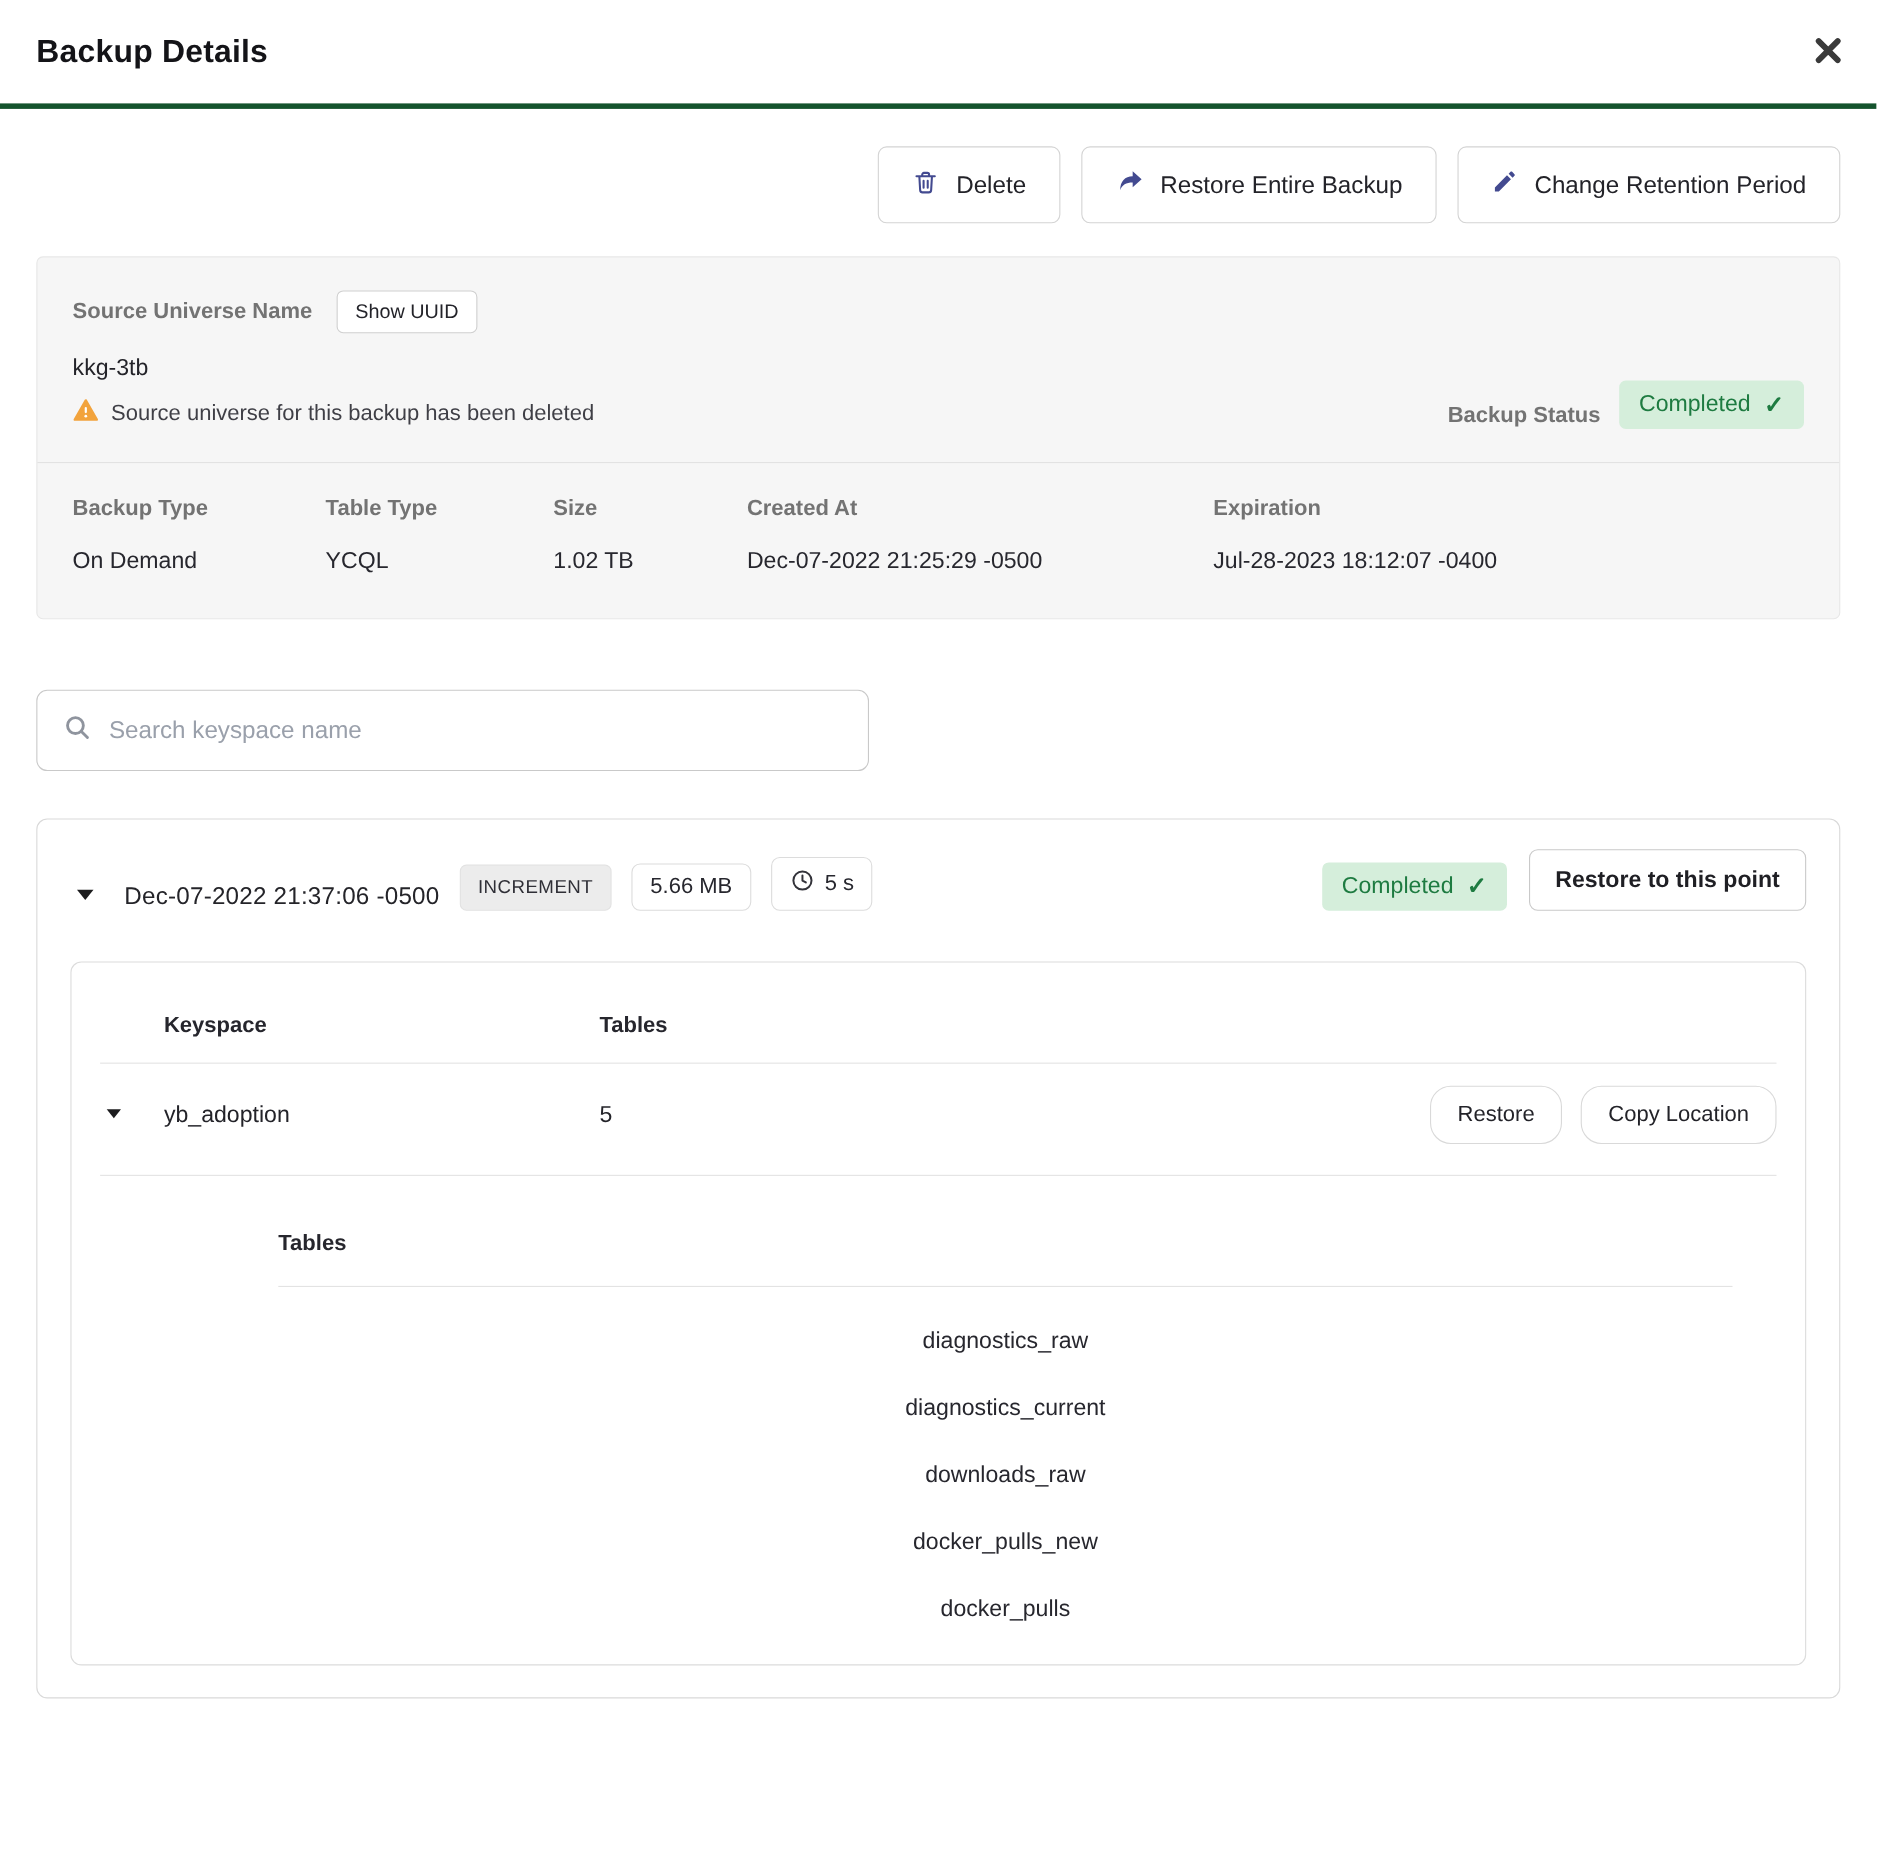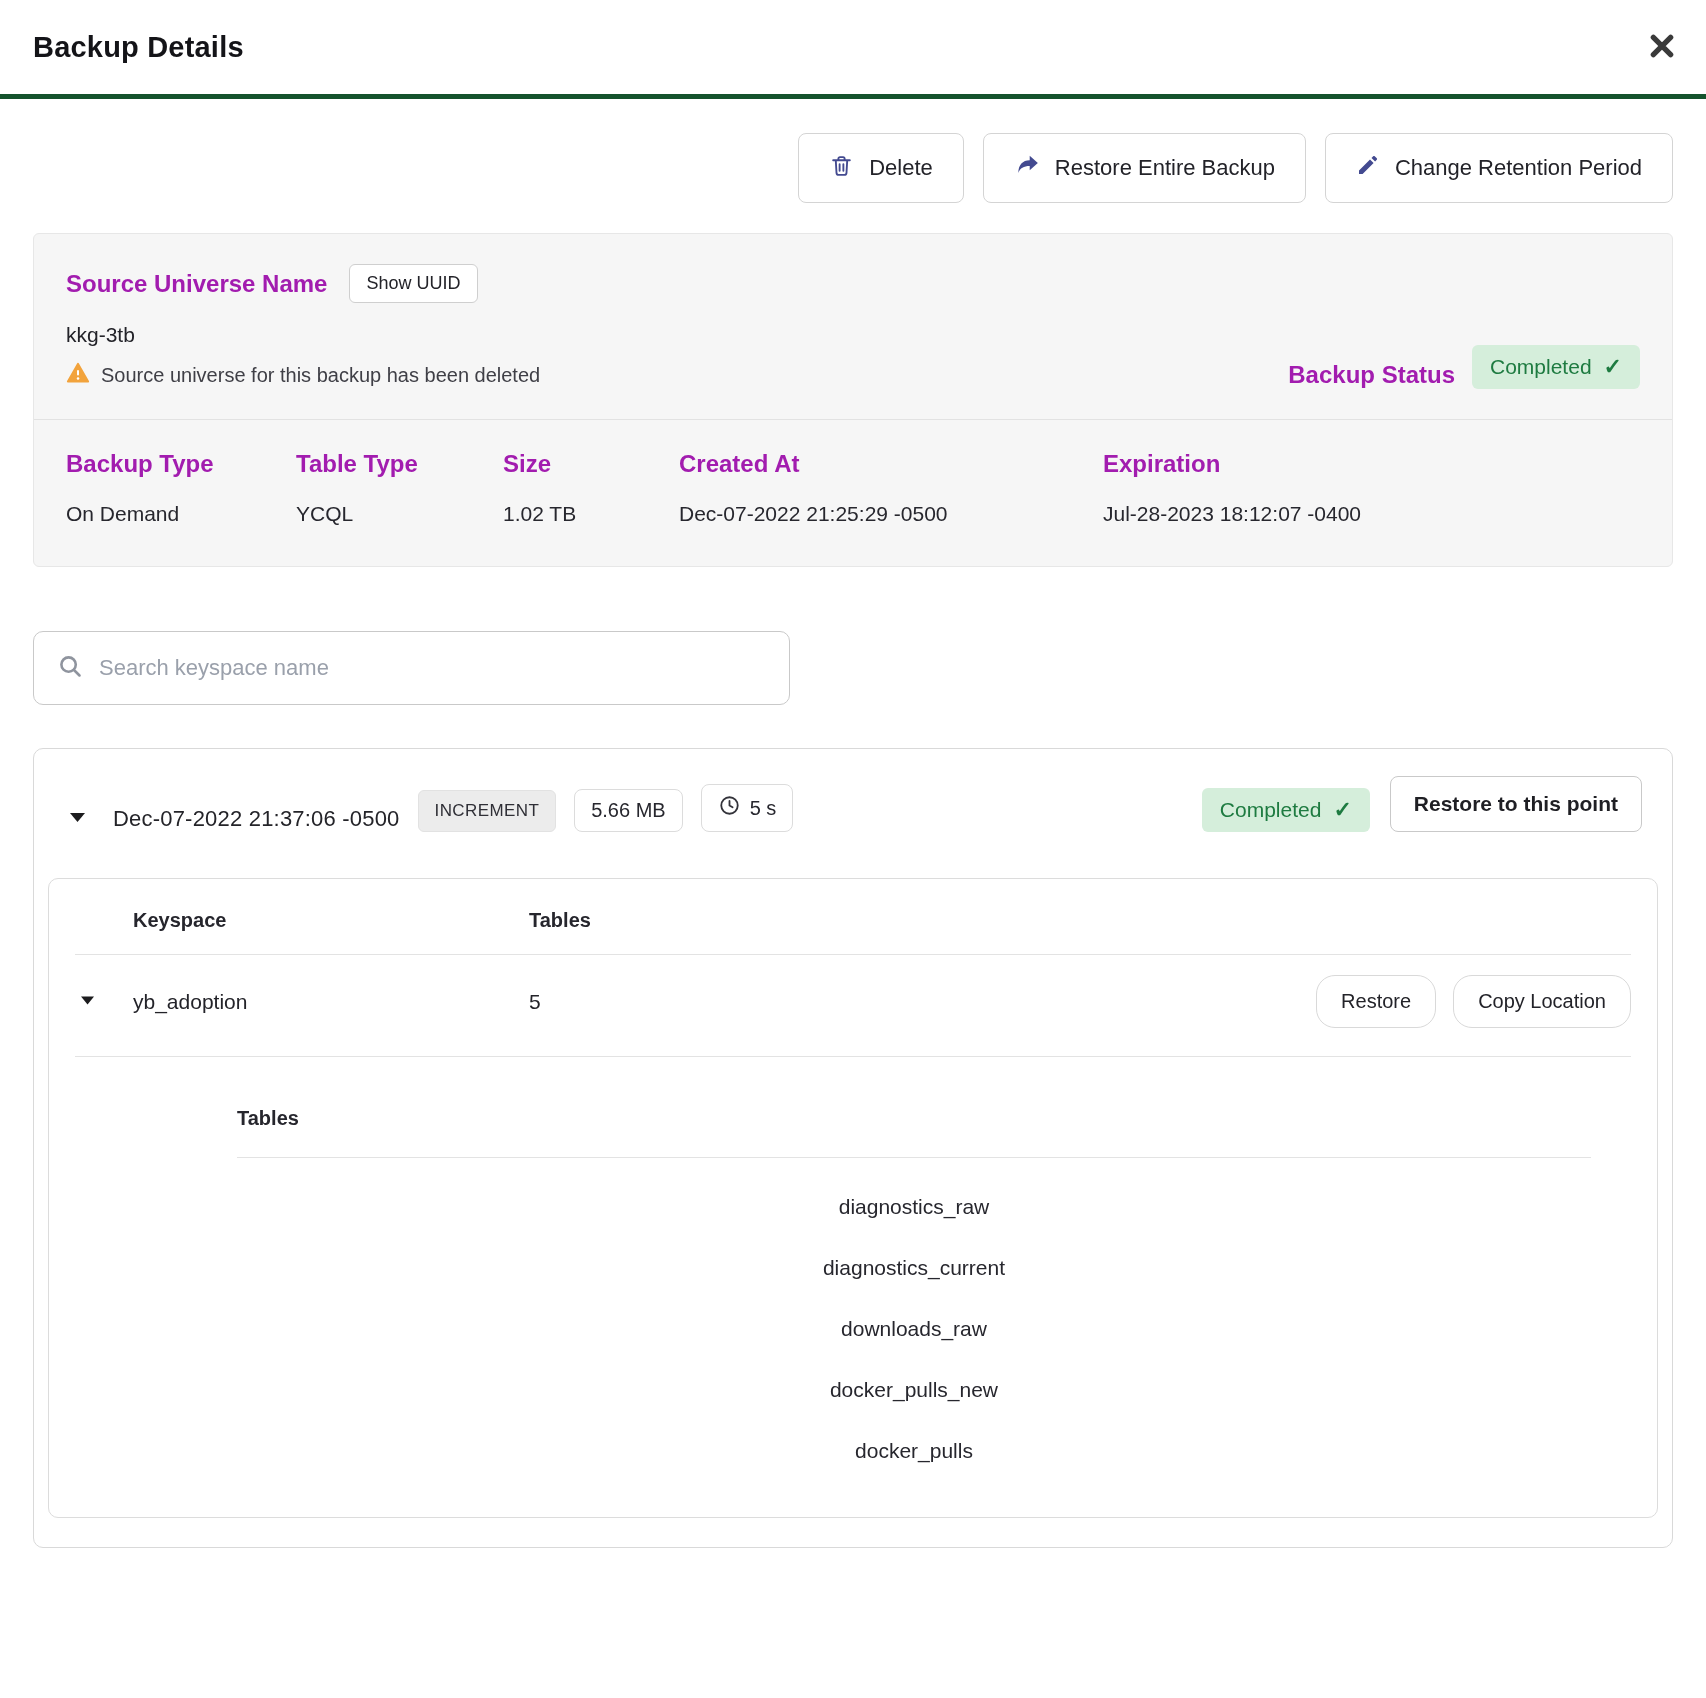--- a/index.html
+++ b/index.html
@@ -17,21 +17,21 @@
   .actions { margin:34px 33px 0; display:flex; justify-content:flex-end; gap:19px; }
   .action-btn { height:70px; display:flex; align-items:center; gap:15px; padding:0 30px;
     background:#fff; border:1px solid #d4d4d4; border-radius:8px; font-size:22px;
     color:#232329; font-family:inherit; cursor:pointer; }
 
   
   .summary-panel { margin:30px 33px 0; background:#f6f6f6; border:1px solid #e7e7e7; border-radius:6px; }
   .summary-top { padding:30px 32px 30px; display:flex; }
   .summary-left { flex:1; }
   .su-row { display:flex; align-items:center; gap:22px; }
-  .field-label { font-size:24px; font-weight:700; color:#a21caf; }
+  .field-label { font-size:20px; font-weight:700; color:#737373; }
   .show-uuid-btn { padding:8px 16px; background:#fff; border:1px solid #cfcfcf; border-radius:6px;
     font-size:18px; color:#232329; font-family:inherit; cursor:pointer; }
   .universe-name { margin-top:20px; font-size:21px; }
   .warning-row { margin-top:15px; display:flex; align-items:center; gap:11px; font-size:20px; color:#3f3f46; }
   .summary-right { display:flex; align-items:flex-end; gap:17px; }
   .status-badge { display:inline-flex; align-items:center; gap:12px; background:#d5eedb;
     color:#1e7b41; font-size:21px; font-weight:500; padding:9px 18px; border-radius:6px; }
   .check-glyph { font-weight:900; font-size:22px; }
 
   .summary-bottom { border-top:1px solid #e2e2e2; padding:30px 32px 40px; }
@@ -56,21 +56,21 @@
   .inc-timestamp { margin-left:22px; font-size:22px; color:#242429; letter-spacing:.2px; }
   .chip { margin-left:18px; display:inline-flex; align-items:center; gap:9px; }
   .chip-gray { background:#ececec; border:1px solid #e2e2e2; border-radius:6px; padding:10px 16px;
     font-size:17px; font-weight:500; letter-spacing:.4px; color:#2f2f36; }
   .chip-outline { border:1px solid #dcdcdc; border-radius:8px; padding:9px 16px; font-size:20px; color:#27272e; }
   .inc-spacer { flex:1; }
   .restore-point-btn { margin-left:20px; padding:15px 23px; background:#fff; border:1px solid #c9c9c9;
     border-radius:8px; font-size:21px; font-weight:600; color:#1f1f24; font-family:inherit; cursor:pointer; }
 
   
-  .inner-card { margin:20px 14px 0; border:1px solid #dcdcdc; border-radius:10px; padding:0 26px; height:640px; }
+  .inner-card { margin:20px 30px 0; border:1px solid #dcdcdc; border-radius:10px; padding:16px 26px; height:640px; }
   .tbl-head { display:flex; align-items:center; padding:30px 0 22px; }
   .col-caret { width:58px; display:flex; align-items:center; }
   .col-keyspace { width:396px; }
   .col-tables { flex:1; }
   .tbl-head .hd { font-size:20px; font-weight:700; color:#26262d; }
   .divider { height:1px; background:#e3e3e3; }
   .tbl-row { display:flex; align-items:center; padding:20px 0 28px; font-size:21px; }
   .row-actions { display:flex; gap:17px; }
   .sm-btn { padding:14px 24px; background:#fff; border:1px solid #d9d9d9; border-radius:19px;
     font-size:20px; color:#232329; font-family:inherit; cursor:pointer; }

